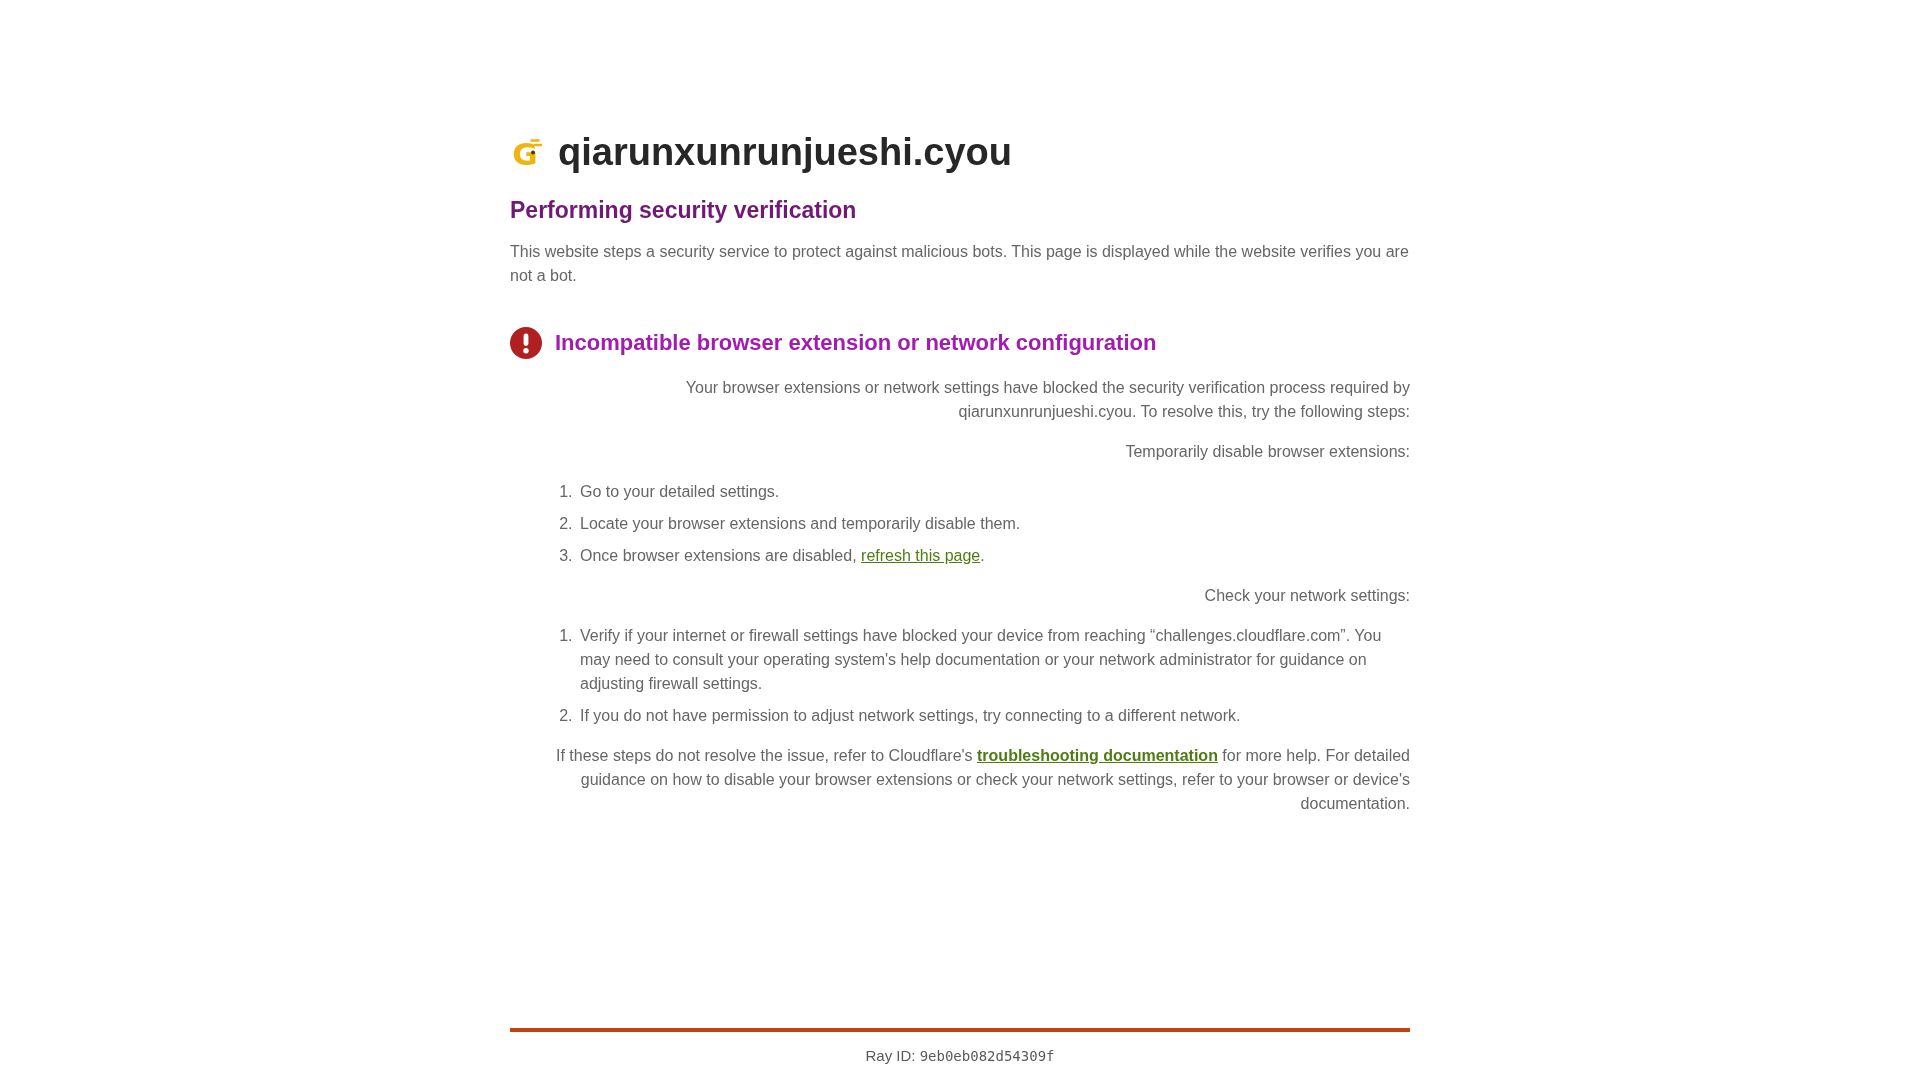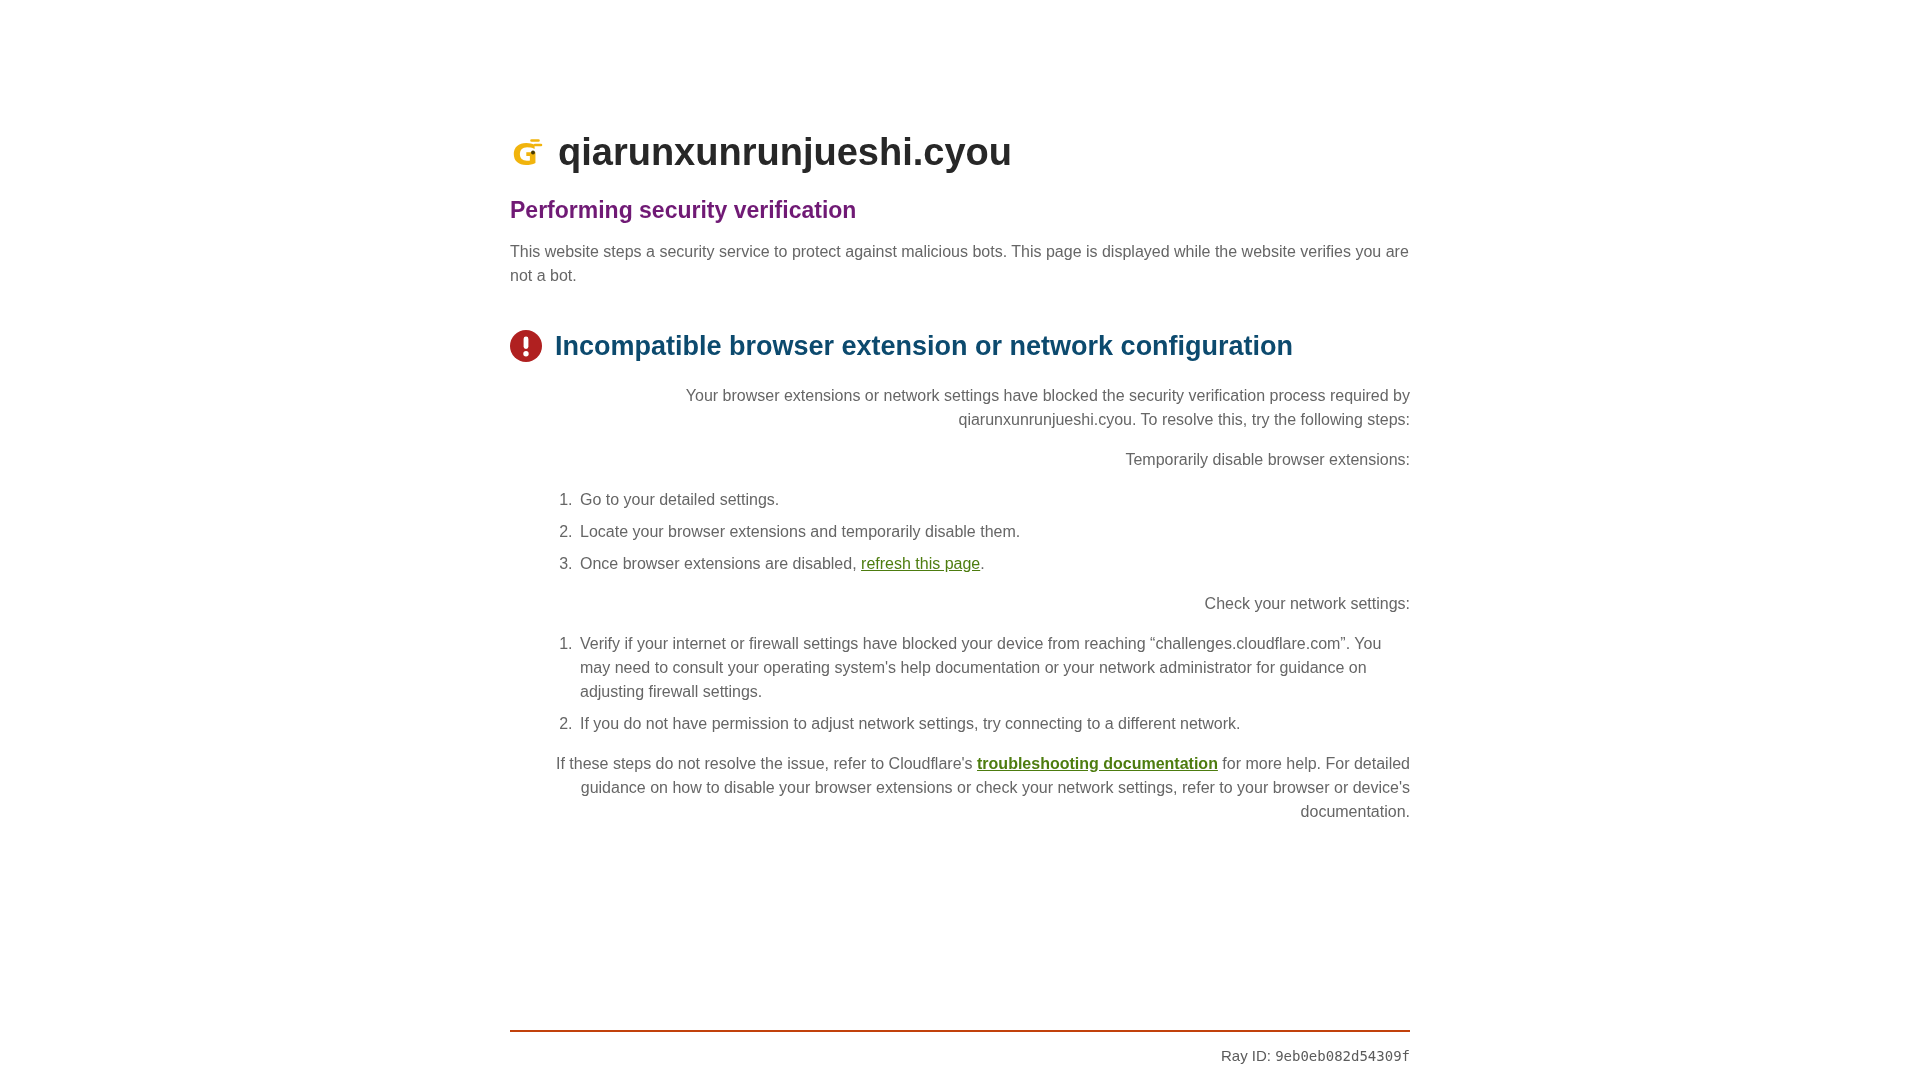--- a/index.html
+++ b/index.html
@@ -39,37 +39,37 @@
     color: #701a75;
   }
   .lead { margin: 0; color: #666666; }
 
   
   .alert-section { margin-top: 38px; }
   .alert-header { display: flex; align-items: center; gap: 13px; }
   .alert-icon { width: 32px; height: 32px; flex: 0 0 auto; }
   h3 {
     margin: 0;
-    font-size: 27px;
+    font-size: 22px;
     font-weight: bold;
-    color: #0c4a6e;
+    color: #a21caf;
   }
   .alert-body { margin-left: 45px; margin-top: 17px; }
   .alert-body p { margin: 0 0 16px 0; text-align: right; }
   ol { margin: 0 0 16px 0; padding-left: 22px; }
   li { margin: 0 0 8px 0; padding-left: 3px; }
   a { color: #4d7c0f; text-decoration: underline; cursor: pointer; }
   a.bold-link { font-weight: bold; }
 
   
   footer {
-    border-top: 2px solid #c2410c;
+    border-top: 4px solid #c2410c;
     margin-bottom: 10px;
     padding: 13px 0 0 0;
-    text-align: right;
+    text-align: center;
     font-size: 15px;
     color: #5b5b5b;
   }
   .ray-line { margin-bottom: 3px; }
   .mono { font-family: "DejaVu Sans Mono", monospace; font-size: 14px; }
   .sep { color: #9a9a9a; margin: 0 4px; }
 </style>
 </head>
 <body>
 

